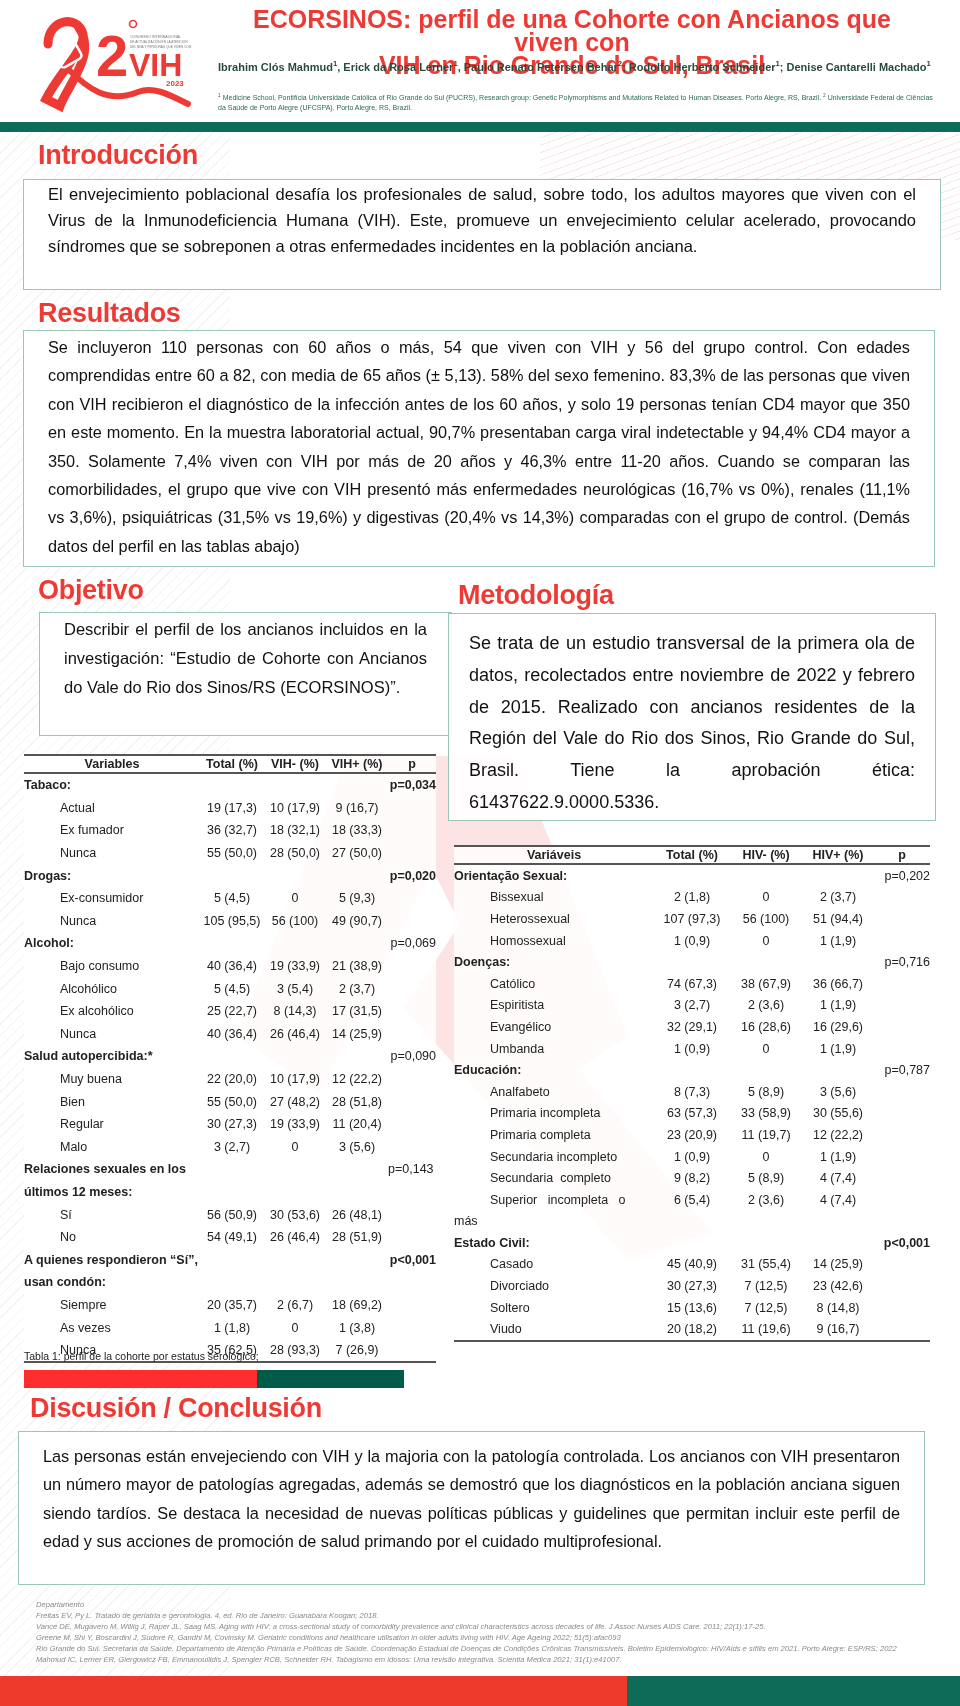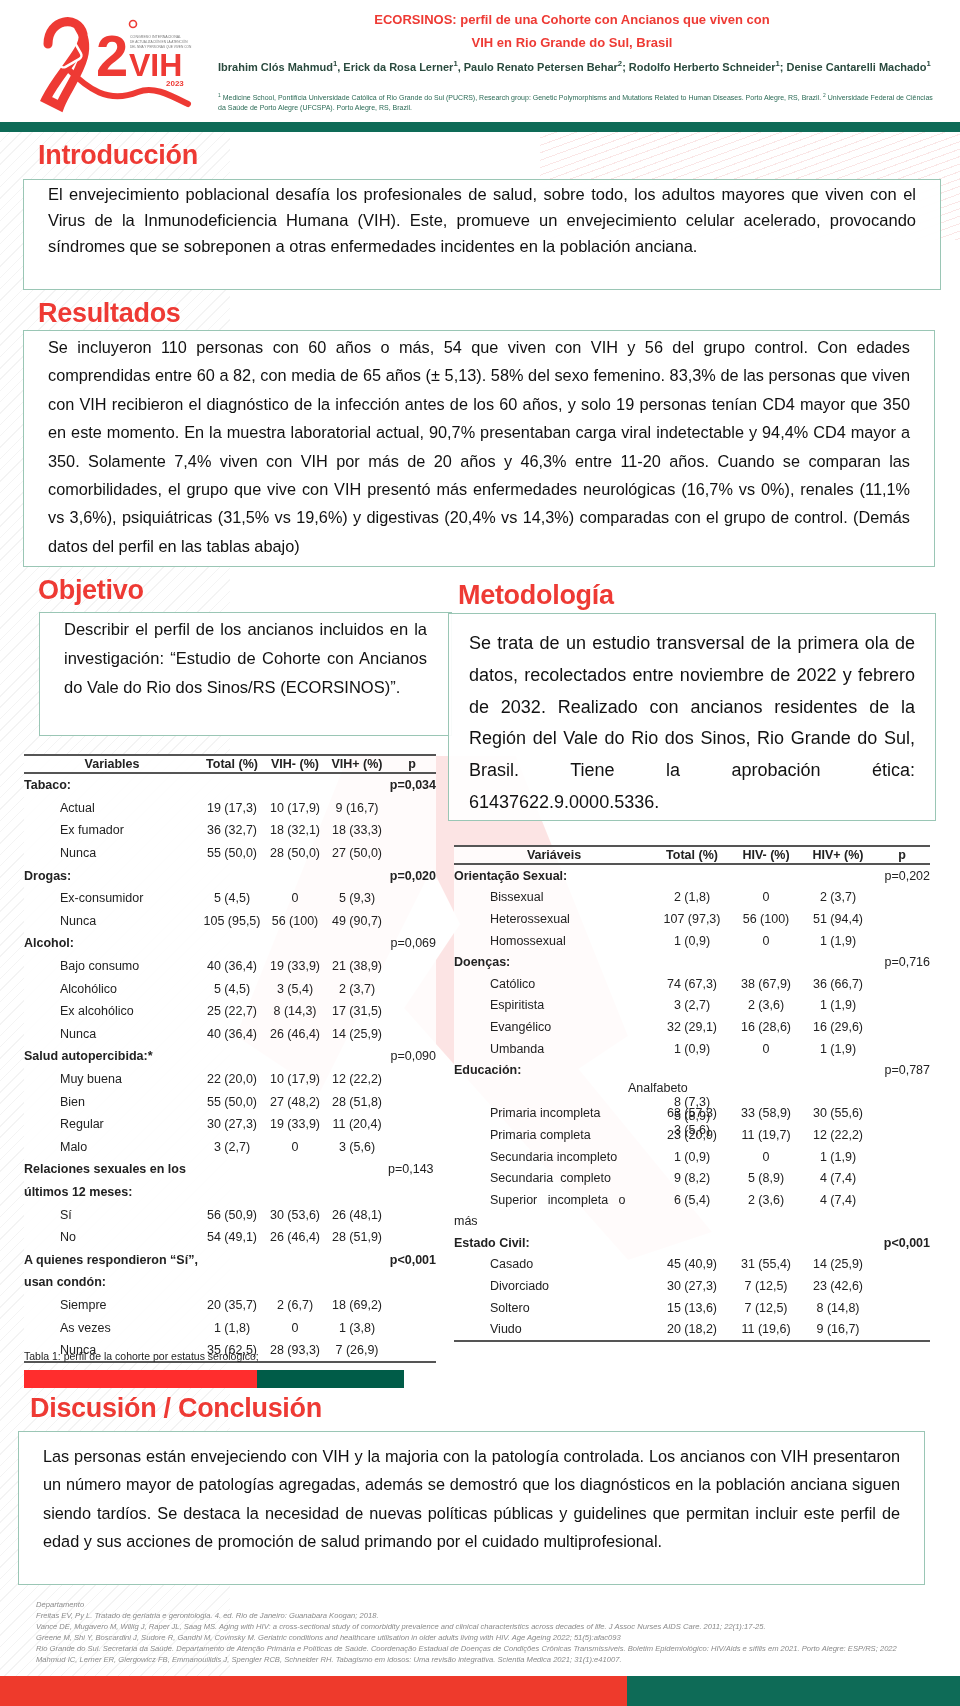--- a/index.html
+++ b/index.html
@@ -7,21 +7,21 @@
   .bg-deco { position: absolute; inset: 0; pointer-events: none; overflow: hidden; }
   .bg-stripes-left { position: absolute; left: 0; top: 130px; width: 230px; height: 1550px;
     background: repeating-linear-gradient(135deg, rgba(210,210,210,0.25) 0 1px, transparent 1px 8px); }
   .bg-stripes-right { position: absolute; right: 0; top: 130px; width: 420px; height: 110px;
     background: repeating-linear-gradient(160deg, rgba(230,120,120,0.18) 0 1px, transparent 1px 7px); }
   .bg-big-ribbon { position: absolute; left: 180px; top: 700px; width: 560px; height: 560px; opacity: 0.13; }
 
   
   .header { position: absolute; left: 0; top: 0; width: 960px; height: 122px; background: #fff; }
   .logo { position: absolute; left: 38px; top: 14px; width: 160px; height: 100px; }
-  .title { position: absolute; left: 222px; top: 8px; width: 700px; text-align: center; color: #ee3a34; font-weight: bold; font-size: 13px; line-height: 23px; }
+  .title { position: absolute; left: 222px; top: 8px; width: 700px; text-align: center; color: #ee3a34; font-weight: bold; font-size: 25px; line-height: 23px; }
   .authors { position: absolute; left: 218px; top: 60px; width: 720px; font-size: 11px; font-weight: bold; color: #2a4a3e; line-height: 15px; }
   .affil { position: absolute; left: 218px; top: 93px; width: 720px; font-size: 7px; color: #2a6a55; line-height: 10px; }
   sup { font-size: 0.7em; vertical-align: super; line-height: 0; }
   .green-bar { position: absolute; left: 0; top: 122px; width: 960px; height: 10px; background: #0e6b57; }
 
   .h-section { position: absolute; color: #ee3a34; font-weight: bold; font-size: 27px; font-family: "Liberation Sans", sans-serif; letter-spacing: -0.3px; }
   .box { position: absolute; border: 1px solid #9ac6b5; background: rgba(255,255,255,0.93); font-size: 16.5px; line-height: 26px; text-align: justify; color: #111; }
 
   
   .tbl { position: absolute; font-family: "Liberation Sans", sans-serif; font-size: 12.5px; color: #222; background: rgba(255,255,255,0.85); }
@@ -87,21 +87,21 @@
   <p>Se incluyeron 110 personas con 60 años o más, 54 que viven con VIH y 56 del grupo control. Con edades comprendidas entre 60 a 82, con media de 65 años (± 5,13). 58% del sexo femenino. 83,3% de las personas que viven con VIH recibieron el diagnóstico de la infección antes de los 60 años, y solo 19 personas tenían CD4 mayor que 350 en este momento. En la muestra laboratorial actual, 90,7% presentaban carga viral indetectable y 94,4% CD4 mayor a 350. Solamente 7,4% viven con VIH por más de 20 años y 46,3% entre 11-20 años. Cuando se comparan las comorbilidades, el grupo que vive con VIH presentó más enfermedades neurológicas (16,7% vs 0%), renales (11,1% vs 3,6%), psiquiátricas (31,5% vs 19,6%) y digestivas (20,4% vs 14,3%) comparadas con el grupo de control. (Demás datos del perfil en las tablas abajo)</p>
 </div>
 
 <div class="h-section" style="left:38px; top:575px;">Objetivo</div>
 <div class="box" style="left:23px; top:612px; width:413px; height:124px; padding:2px 24px; line-height:29px;margin-left:16px;">
   <p>Describir el perfil de los ancianos incluidos en la investigación: “Estudio de Cohorte con Ancianos do Vale do Rio dos Sinos/RS (ECORSINOS)”.</p>
 </div>
 
 <div class="h-section" style="left:458px; top:580px;">Metodología</div>
 <div class="box" style="left:448px; top:613px; width:488px; height:208px; padding:14px 20px; line-height:31.8px; font-size:18px;">
-  <p>Se trata de un estudio transversal de la primera ola de datos, recolectados entre noviembre de 2022 y febrero de 2032. Realizado con ancianos residentes de la Región del Vale do Rio dos Sinos, Rio Grande do Sul, Brasil. Tiene la aprobación ética: 61437622.9.0000.5336.</p>
+  <p>Se trata de un estudio transversal de la primera ola de datos, recolectados entre noviembre de 2022 y febrero de 2015. Realizado con ancianos residentes de la Región del Vale do Rio dos Sinos, Rio Grande do Sul, Brasil. Tiene la aprobación ética: 61437622.9.0000.5336.</p>
 </div>
 
 <div class="tbl" id="table1" style="left:24px; top:754px; width:412px;">
     <div class="head">
       <div style="width: 176px; text-align: center;">Variables</div>
       <div style="width: 64px; text-align: center;">Total (%)</div>
       <div style="width: 62px; text-align: center;">VIH- (%)</div>
       <div style="width: 62px; text-align: center;">VIH+ (%)</div>
       <div style="width: 48px; text-align: center;">p</div>
     </div>
@@ -366,21 +366,21 @@
       <div class="num" style="width: 72px;">1 (1,9)</div>
       <div style="width: 56px; text-align: right;"></div>
     </div>
     <div class="row" style="height: 21.6px;">
       <div class="cat" style="width: 200px; white-space: pre;">Educación:</div>
       <div class="num" style="width: 76px;"></div>
       <div class="num" style="width: 72px;"></div>
       <div class="num" style="width: 72px;"></div>
       <div style="width: 56px; text-align: right;">p=0,787</div>
     </div>
-    <div class="row" style="height: 21.6px; flex-direction: column;">
+    <div class="row" style="height: 21.6px;">
       <div class="sub" style="width: 200px; white-space: pre;">Analfabeto</div>
       <div class="num" style="width: 76px;">8 (7,3)</div>
       <div class="num" style="width: 72px;">5 (8,9)</div>
       <div class="num" style="width: 72px;">3 (5,6)</div>
       <div style="width: 56px; text-align: right;"></div>
     </div>
     <div class="row" style="height: 21.6px;">
       <div class="sub" style="width: 200px; white-space: pre;">Primaria incompleta</div>
       <div class="num" style="width: 76px;">63 (57,3)</div>
       <div class="num" style="width: 72px;">33 (58,9)</div>

